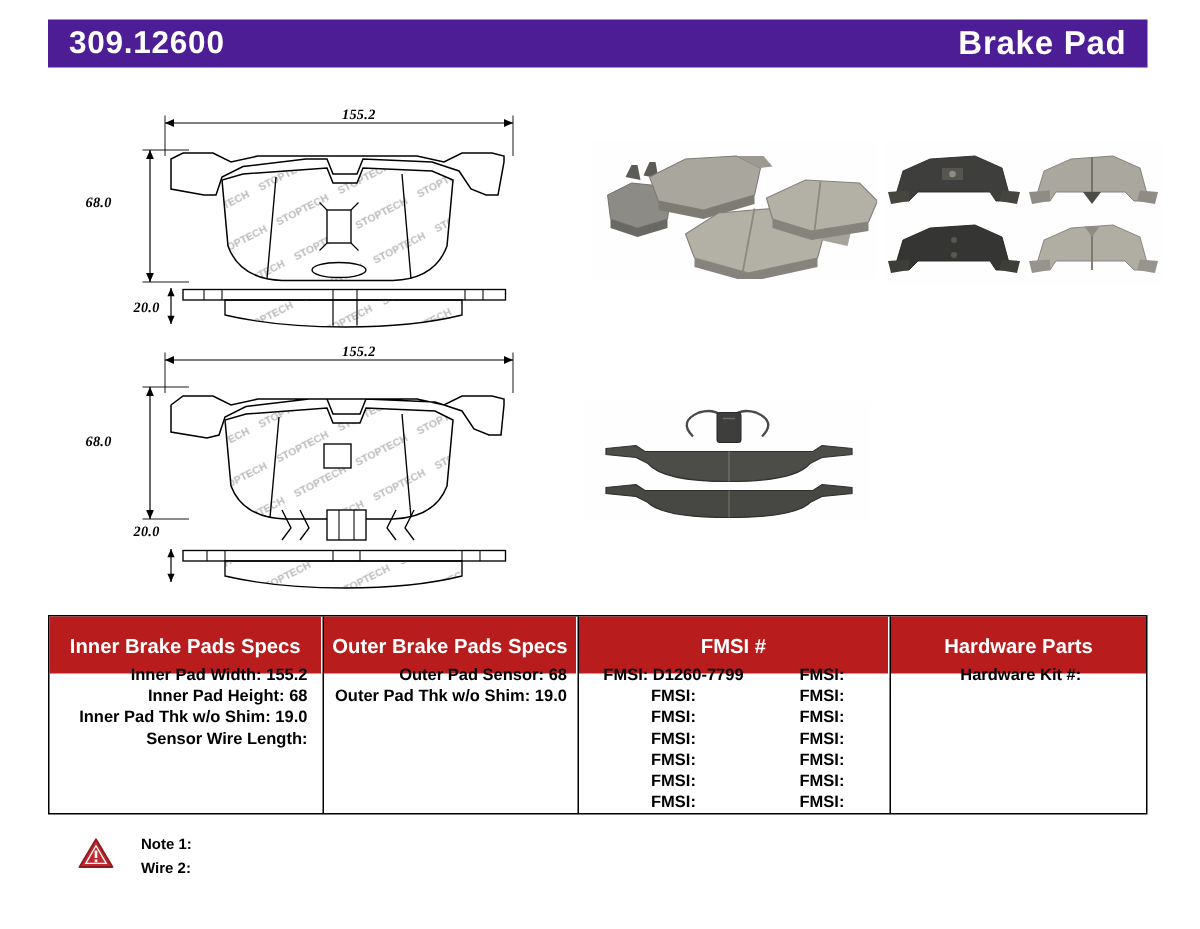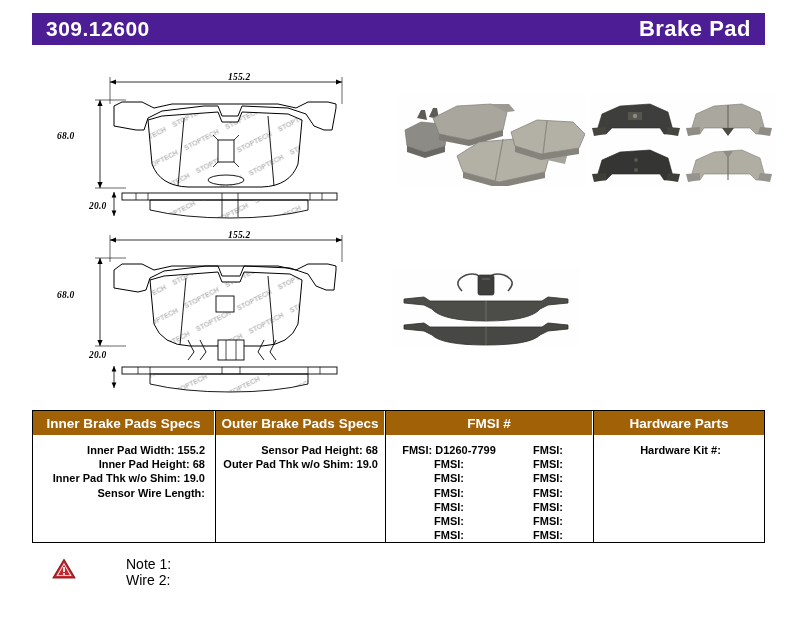--- a/index.html
+++ b/index.html
@@ -37,34 +37,34 @@
   
   .photo{position:absolute;overflow:hidden;background:#fff;}
 
   
   .spectable{
     position:absolute;left:32px;top:410px;width:733px;height:133px;
     border:1px solid #000;box-sizing:border-box;
   }
   .thead{position:absolute;left:0;top:0;height:26px;width:100%;}
   .th{
-    position:absolute;top:0;height:24px;background:#a16207;color:#fff;
+    position:absolute;top:0;height:38px;background:#b91c1c;color:#fff;
     display:flex;align-items:center;justify-content:center;
     font-size:13.5px;font-weight:bold;box-sizing:border-box;
   }
   .vdiv{position:absolute;top:0;width:1px;height:100%;background:#000;}
 
   .cellbody{position:absolute;font-size:11px;font-weight:bold;line-height:14.2px;}
   .row-r{text-align:right;}
   .row-l{text-align:center;}
 
   
   .notes{position:absolute;left:52px;top:556px;width:300px;height:42px;}
   .warn-icon{position:absolute;left:0;top:2px;width:24px;height:21px;}
-  .notelines{position:absolute;left:42px;top:0;font-size:14px;font-weight:normal;line-height:16px;margin-left:32px;}
+  .notelines{position:absolute;left:42px;top:0;font-size:10px;font-weight:bold;line-height:16px;}
 </style>
 </head>
 <body>
 
 <div class="sheet">
 
   <div class="titlebar">
     <div class="partno">309.12600</div>
     <div class="prodtype">Brake Pad</div>
   </div>
@@ -274,21 +274,21 @@
         <span> 19.0</span>
       </div>
       <div>
         <span>Sensor Wire Length:</span>
         <span></span>
       </div>
     </div>
 
     <div class="cellbody row-r" style="left:183px;top:32px;width:162px;">
       <div>
-        <span>Sensor Pad Height:</span>
+        <span>Outer Pad Sensor:</span>
         <span> 68</span>
       </div>
       <div>
         <span>Outer Pad Thk w/o Shim:</span>
         <span> 19.0</span>
       </div>
     </div>
 
     <div class="cellbody row-l" style="left:361px;top:32px;width:110px;">
       <div>

